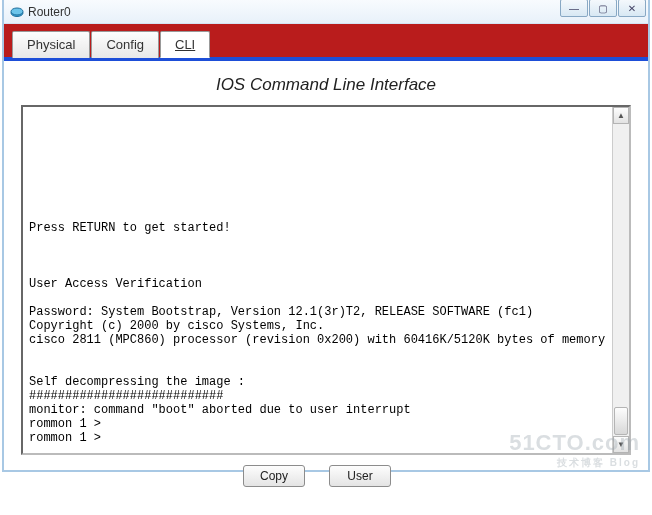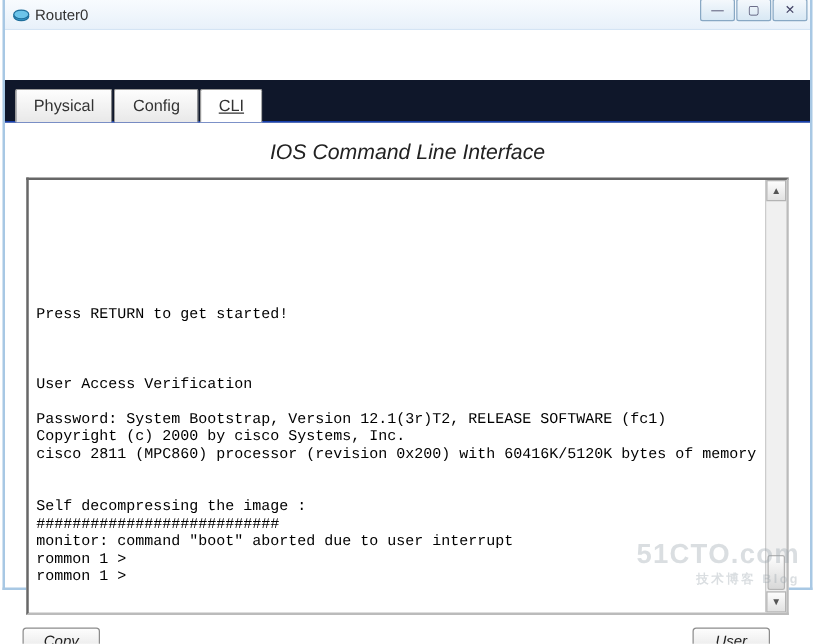--- a/index.html
+++ b/index.html
@@ -3,33 +3,33 @@
 <meta charset="utf-8">
 <style>
 * { box-sizing: border-box; margin: 0; padding: 0; }
 body { font-family: Tahoma, Arial, sans-serif; font-size: 11px; background: #fff; width: 652px; height: 515px; overflow: hidden; position: relative; }
 .outer-border { border: 2px solid #a8c8e4; border-top: none; width: 648px; height: 472px; margin: 0 auto; position: relative; }
 .titlebar { height: 24px; background: linear-gradient(#f8fbfe, #e8f1fa); display: flex; align-items: center; padding: 0 6px; border-bottom: 1px solid #d4e4f4; position: relative; }
 .title-icon { width: 14px; height: 14px; margin-right: 4px; display: inline-flex; align-items: center; justify-content: center; }
 .title-text { font-size: 12px; color: #333; }
 .win-controls { position: absolute; right: 2px; top: -1px; display: flex; gap: 1px; }
 .win-btn { width: 28px; height: 18px; border: 1px solid #88a8c4; border-radius: 2px; background: linear-gradient(#f4f8fc, #d8e8f4); display: flex; align-items: center; justify-content: center; cursor: pointer; font-size: 10px; color: #446; }
-.tab-row { display: flex; padding: 6px 8px 0 8px; border-bottom: 1px solid #1d4ed8; background: #0f172a; margin-top: 40px; }
+.tab-row { display: flex; padding: 6px 8px 0 8px; border-bottom: 4px solid #1d4ed8; background: #b91c1c; }
 .tab { padding: 5px 14px; border: 1px solid #999; border-bottom: none; background: linear-gradient(#fdfdfd, #e8e8e8); font-size: 13px; color: #333; margin-right: 1px; border-top-left-radius: 2px; border-top-right-radius: 2px; cursor: pointer; position: relative; top: 1px; }
 .tab.active { background: #fff; border-bottom: 1px solid #fff; z-index: 2; text-decoration: underline; }
 .content { padding: 8px 14px 14px 14px; }
 .heading { text-align: center; font-size: 17px; font-family: Verdana, sans-serif; margin: 6px 0 10px 0; color: #222; font-style: italic; }
 .terminal-wrap { border: 2px inset #bbb; background: #fff; position: relative; width: 610px; height: 350px; margin: 0 auto; }
-.terminal { font-family: "Courier New", monospace; font-size: 12px; line-height: 14px; white-space: pre; padding: 2px 6px; height: 100%; overflow: hidden; color: #000; }
+.terminal { font-family: "Courier New", monospace; font-size: 12px; line-height: 14px; white-space: pre; padding: 16px 6px; height: 100%; overflow: hidden; color: #000; }
 .scroll-track { position: absolute; right: 0; top: 0; bottom: 0; width: 17px; background: #f0f0f0; border-left: 1px solid #ccc; }
 .scroll-arrow { height: 17px; background: linear-gradient(#fdfdfd, #e2e2e2); border: 1px solid #b4b4b4; display: flex; align-items: center; justify-content: center; font-size: 8px; color: #555; cursor: pointer; }
 .scroll-arrow.up { position: absolute; top: 0; left: 0; right: 0; }
 .scroll-arrow.down { position: absolute; bottom: 0; left: 0; right: 0; }
 .scroll-thumb { position: absolute; left: 1px; right: 1px; height: 28px; bottom: 18px; background: linear-gradient(#fdfdfd, #d8d8d8); border: 1px solid #b4b4b4; border-radius: 2px; cursor: pointer; }
-.button-row { display: flex; justify-content: space-between; gap: 24px; margin: 10px 18px 0 0; font-style: italic; }
+.button-row { display: flex; justify-content: center; gap: 24px; margin: 10px 18px 0 0; }
 .btn { width: 62px; height: 22px; border: 1px solid #8c8c8c; border-radius: 3px; background: linear-gradient(#fdfdfd, #e4e4e4); font-size: 12px; color: #222; cursor: pointer; display: flex; align-items: center; justify-content: center; }
 .watermark { position: absolute; right: 8px; bottom: 0; font-size: 22px; font-weight: bold; color: rgba(150,160,170,0.35); font-family: Arial, sans-serif; pointer-events: none; letter-spacing: 1px; }
 .watermark .sub { font-size: 10px; display: block; text-align: right; letter-spacing: 2px; }
 </style>
 </head>
 <body>
 
 <div class="outer-border">
   <div class="titlebar">
     <span class="title-icon">

